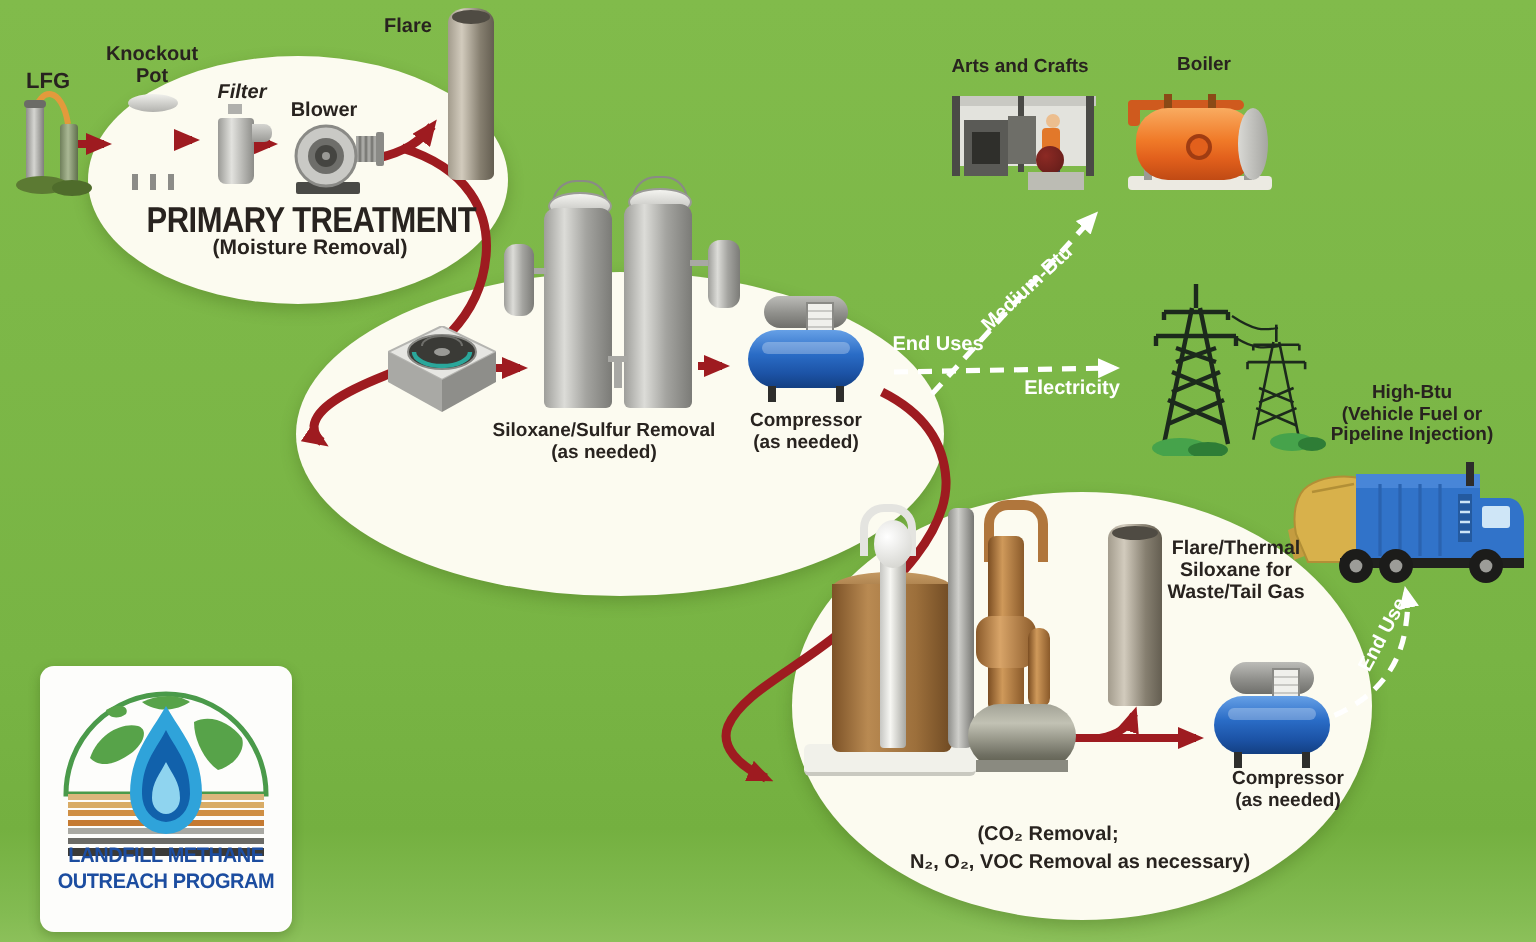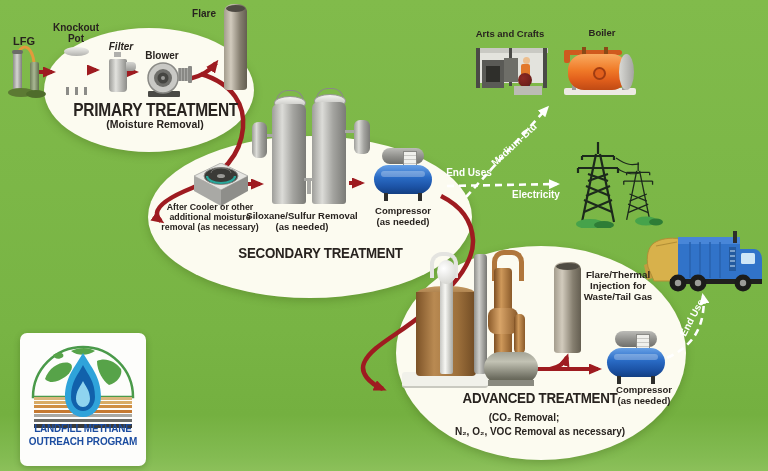--- a/index.html
+++ b/index.html
@@ -283,68 +283,62 @@
   <div class="label" style="left:186px;top:8px;width:36px;font-size:10px;">
       <span class="ln">Flare</span>
     </div>
   <div class="label heading" style="left:60px;top:100px;width:190px;font-size:18px;">
       <span class="ln">PRIMARY TREATMENT</span>
     </div>
   <div class="label" style="left:80px;top:119px;width:150px;font-size:10.5px;">
       <span class="ln">(Moisture Removal)</span>
     </div>
 
-  <div class="label" style="left:156px;top:203px;width:108px;font-size:8.8px;">
-    <span class="ln">After Cooler or other</span>
-    <span class="ln">additional moisture</span>
-    <span class="ln">removal (as necessary)</span>
-  </div>
   <div class="label" style="left:242px;top:211px;width:120px;font-size:9.5px;">
     <span class="ln">Siloxane/Sulfur Removal</span>
       <span class="ln">(as needed)</span>
   </div>
   <div class="label" style="left:365px;top:206px;width:76px;font-size:9.5px;">
     <span class="ln">Compressor</span>
       <span class="ln">(as needed)</span>
   </div>
-  <div class="label heading" style="left:225px;top:244px;width:190px;font-size:15.5px;">
-      <span class="ln">SECONDARY TREATMENT</span>
-    </div>
 
   <div class="label white" style="left:443px;top:167px;width:52px;font-size:10px;">
       <span class="ln">End Uses</span>
     </div>
   <div class="label white" style="left:472px;top:139px;width:84px;font-size:10px;transform:rotate(-43deg);">
       <span class="ln">Medium-Btu</span>
     </div>
   <div class="label white" style="left:504px;top:189px;width:64px;font-size:10px;">
       <span class="ln">Electricity</span>
     </div>
   <div class="label" style="left:468px;top:29px;width:84px;font-size:9.5px;">
       <span class="ln">Arts and Crafts</span>
     </div>
   <div class="label" style="left:578px;top:28px;width:48px;font-size:9.5px;">
       <span class="ln">Boiler</span>
     </div>
+  <div class="label" style="left:658px;top:192px;width:96px;font-size:9.5px;">
+    <span class="ln">High-Btu</span>
+    <span class="ln">(Vehicle Fuel or</span>
+    <span class="ln">Pipeline Injection)</span>
+  </div>
   <div class="label white" style="left:664px;top:312px;width:56px;font-size:10px;transform:rotate(-62deg);">
       <span class="ln">End Use</span>
     </div>
 
   <div class="label" style="left:576px;top:269px;width:84px;font-size:9.8px;">
     <span class="ln">Flare/Thermal</span>
-    <span class="ln">Injection for</span>
+    <span class="ln">Siloxane for</span>
     <span class="ln">Waste/Tail Gas</span>
   </div>
   <div class="label" style="left:604px;top:385px;width:80px;font-size:9.5px;">
     <span class="ln">Compressor</span>
       <span class="ln">(as needed)</span>
   </div>
-  <div class="label heading" style="left:445px;top:389px;width:190px;font-size:15.5px;">
-      <span class="ln">ADVANCED TREATMENT</span>
-    </div>
   <div class="label" style="left:474px;top:412px;width:100px;font-size:10px;">
       <span class="ln">(CO₂ Removal;</span>
     </div>
   <div class="label" style="left:445px;top:426px;width:190px;font-size:10px;">
       <span class="ln">N₂, O₂, VOC Removal as necessary)</span>
     </div>
 
 </div>
 
 </body></html>

